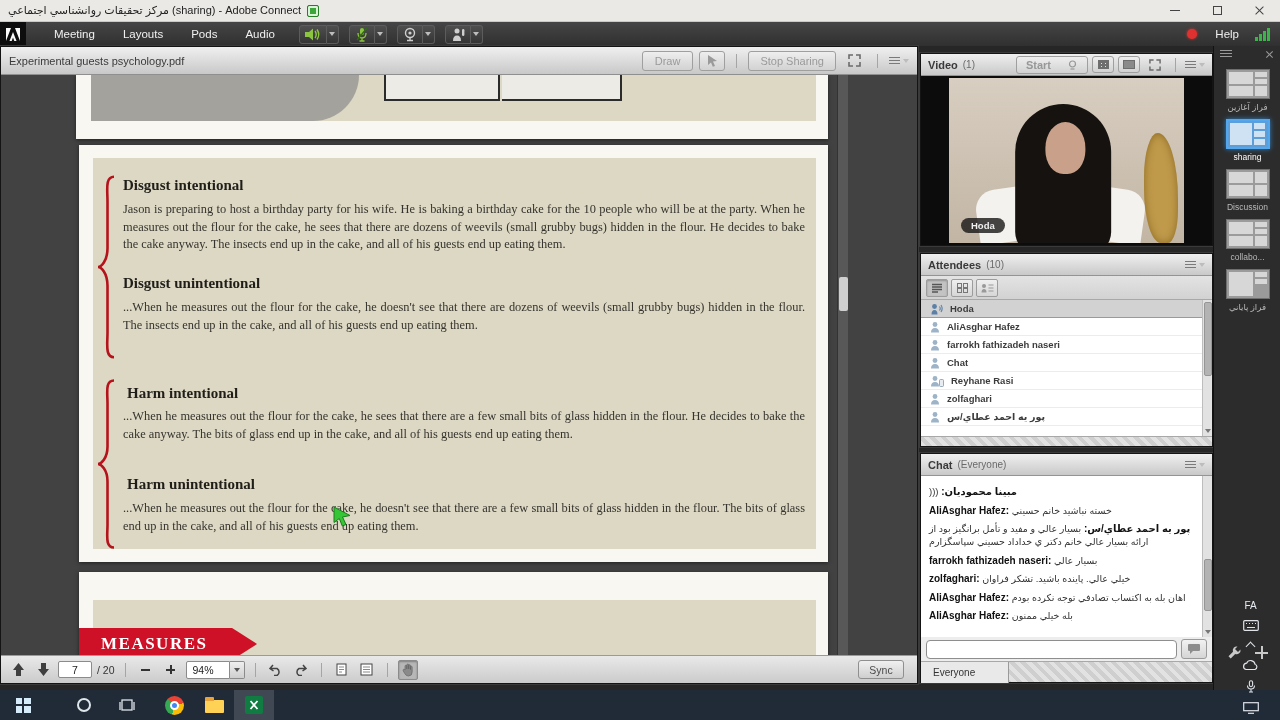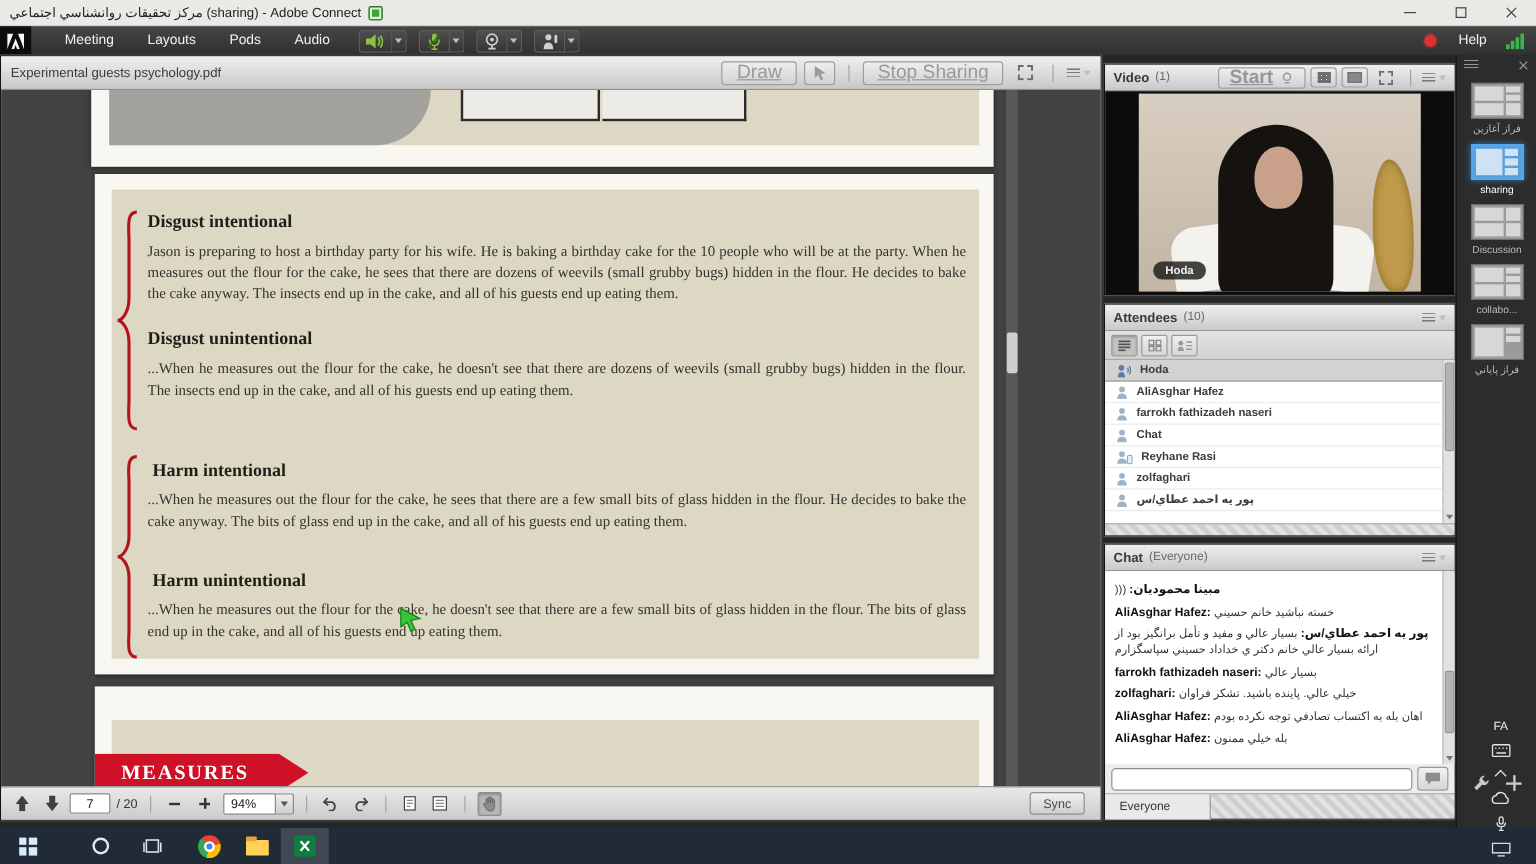--- a/index.html
+++ b/index.html
@@ -38,21 +38,21 @@
 
   
   .pod{position:absolute;background:#ededed;border:1px solid #141414;box-shadow:0 0 0 1px #3a3a3a;}
   .pod-header{height:22px;background:linear-gradient(#efefef,#c9c9c9);border-bottom:1px solid #949494;
     display:flex;align-items:center;padding:0 7px;font-size:11px;font-weight:bold;color:#3a3a3a;}
   .pod-count{font-weight:normal;color:#6a6a6a;font-size:10px;margin-left:5px;}
   .pod-menu{margin-left:auto;display:flex;align-items:center;gap:3px;}
   .lines-ic{display:block;width:11px;height:7px;
     background:repeating-linear-gradient(#7a7a7a 0 1px,transparent 1px 3px);}
   .gray-btn{background:linear-gradient(#eeeeee,#d2d2d2);border:1px solid #9f9f9f;border-radius:3px;
-    color:#9a9a9a;font-size:16px;display:flex;align-items:center;justify-content:center;text-decoration:underline;}
+    color:#9a9a9a;font-size:11px;display:flex;align-items:center;justify-content:center;}
   .vsep{width:1px;height:14px;background:#a5a5a5;margin:0 5px;}
 
   
   .share-pod{left:0;top:46px;width:918px;height:638px;}
   .share-header{height:28px;background:linear-gradient(#f0f0f0,#c8c8c8);border-bottom:1px solid #8f8f8f;
     display:flex;align-items:center;padding:0 8px;font-size:11px;color:#3a3a3a;}
   .docarea{position:absolute;left:0;top:28px;width:916px;height:582px;background:#424242;overflow:hidden;}
   .pdf-page{position:absolute;background:#f8f7f2;box-shadow:0 1px 4px rgba(0,0,0,.5);}
   .beige{position:absolute;background:#ddd8c4;}
   .pdf-h{position:absolute;font-family:"Liberation Serif","DejaVu Serif",serif;font-weight:bold;
@@ -94,21 +94,21 @@
     background:#15120f;border-radius:48px 48px 22px 22px;}
   .face{position:absolute;left:50%;top:44px;transform:translateX(-54%);width:40px;height:52px;
     background:#c9a18a;border-radius:50% 50% 45% 45%;}
   .shoulder-l,.shoulder-r{position:absolute;bottom:0;width:46px;height:54px;background:#f4f2ee;}
   .shoulder-l{left:28px;border-radius:20px 0 0 0;transform:rotate(-8deg);}
   .shoulder-r{right:40px;border-radius:0 20px 0 0;transform:rotate(8deg);}
   .chair{position:absolute;right:6px;bottom:0;width:34px;height:110px;background:#c09a4b;
     border-radius:40% 60% 30% 50%;box-shadow:inset 0 0 8px #8a6a25;}
   .nametag{position:absolute;left:12px;bottom:10px;background:rgba(18,18,18,.78);color:#efefef;
     font-size:9.5px;font-weight:bold;padding:2px 10px;border-radius:9px;}
-  .start-btn{height:18px;padding:0 9px;gap:6px;color:#979797;}
+  .start-btn{height:18px;padding:0 9px;gap:16px;color:#979797;}
   .view-btn{width:22px;height:17px;}
   .grid-ic{display:block;width:11px;height:9px;
     background:repeating-linear-gradient(90deg,#6e6e6e 0 3px,transparent 3px 4px),
                repeating-linear-gradient(#6e6e6e 0 2.5px,transparent 2.5px 3.5px);}
   .film-ic{display:block;width:12px;height:9px;background:#8a8a8a;border:1px solid #6e6e6e;}
 
   
   .att-pod{left:920px;top:253px;width:293px;height:194px;}
   .att-toolbar{position:absolute;left:0;top:22px;right:0;height:24px;background:linear-gradient(#e3e3e3,#d2d2d2);
     border-bottom:1px solid #a8a8a8;display:flex;align-items:center;padding-left:5px;gap:3px;}

